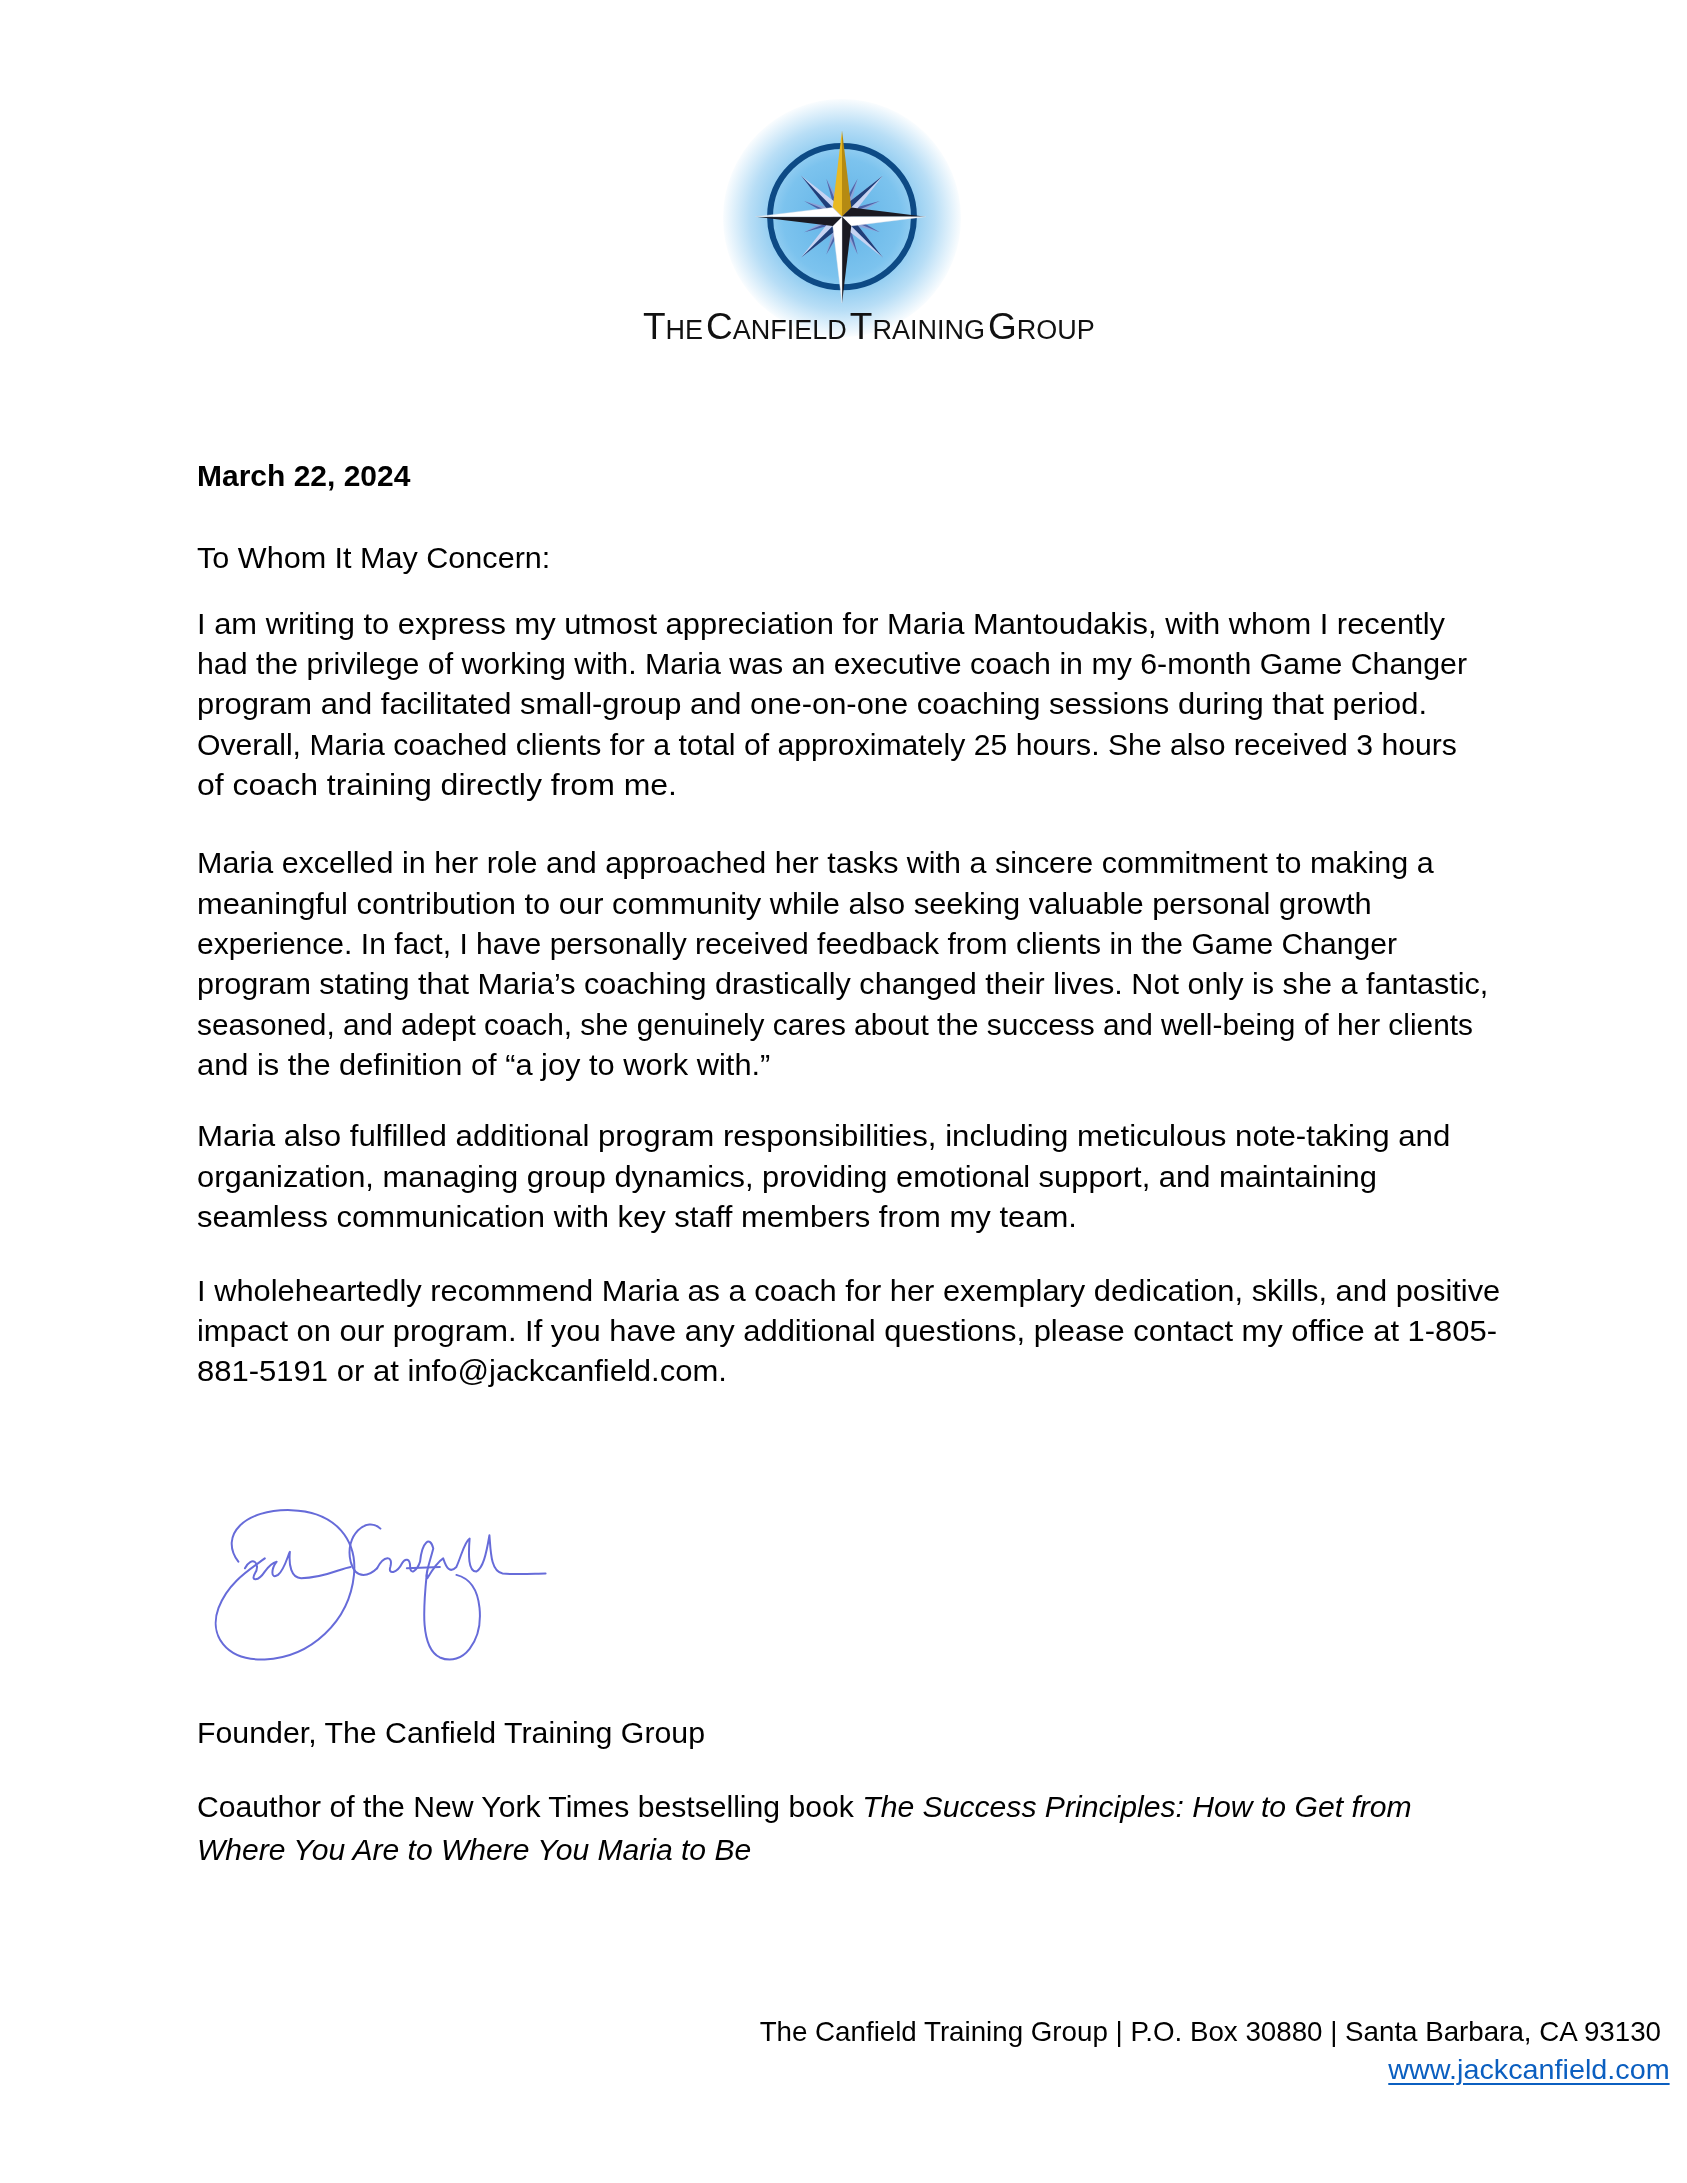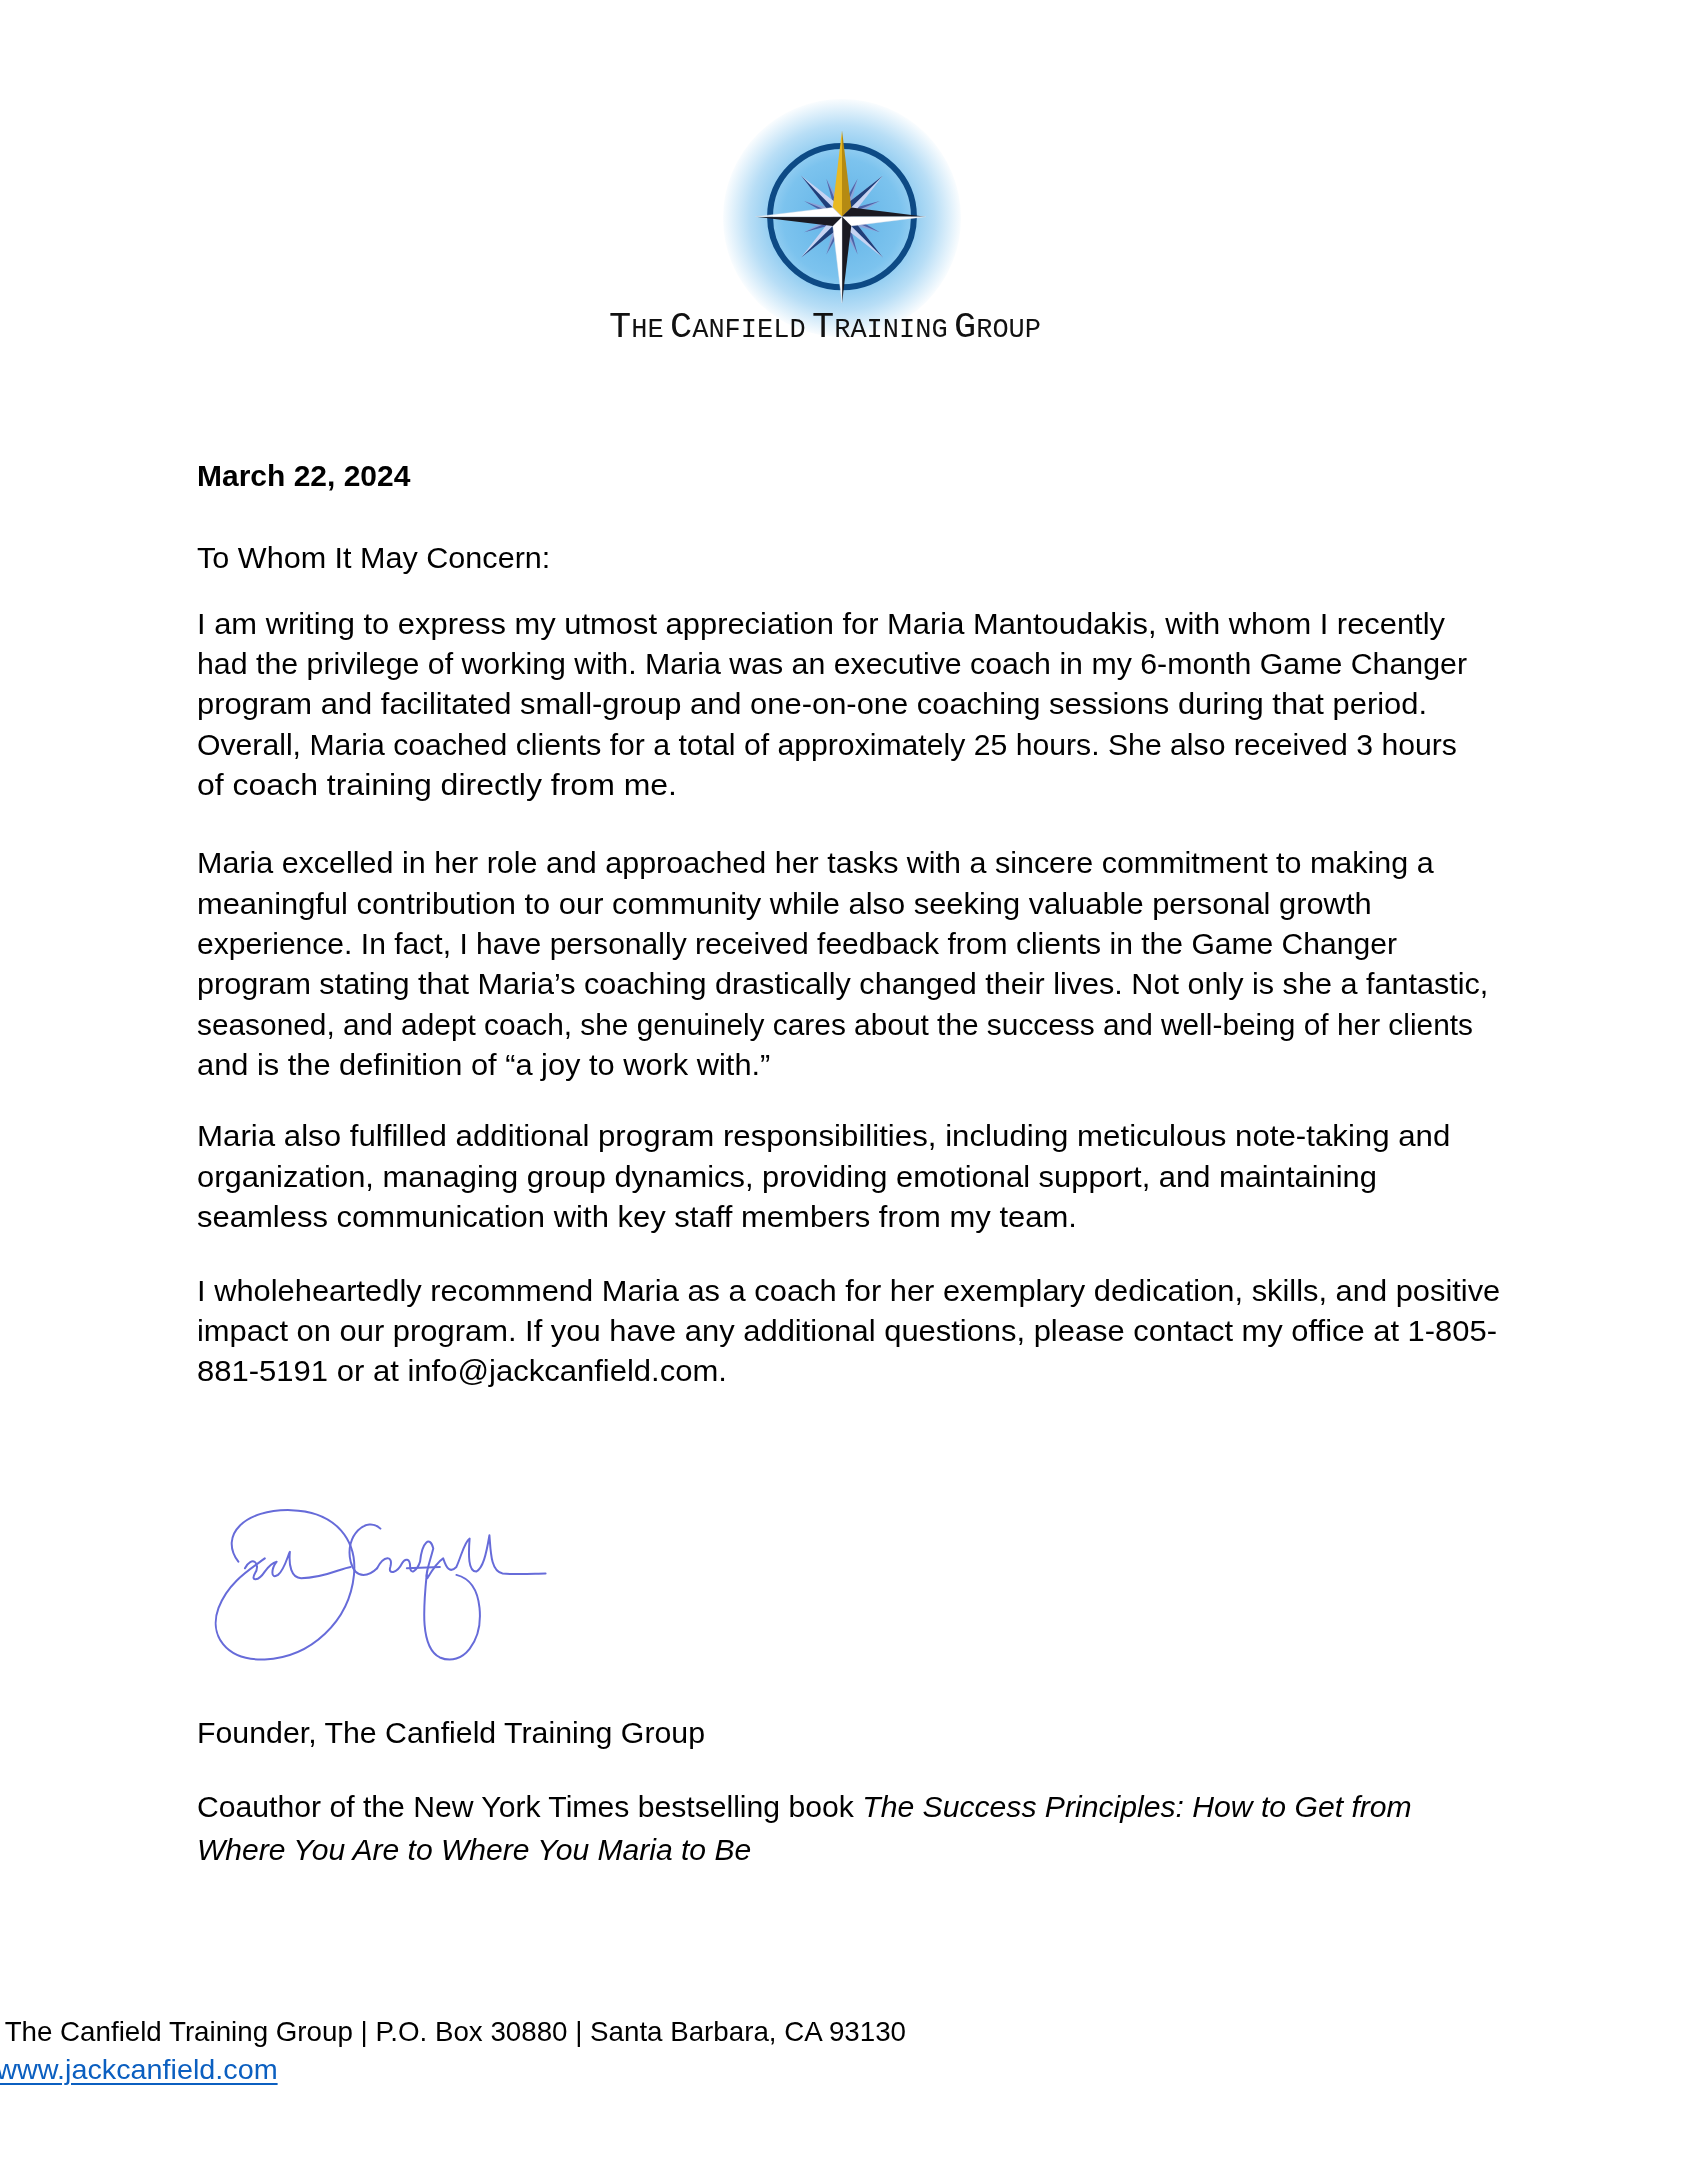--- a/index.html
+++ b/index.html
@@ -6,26 +6,26 @@
   body { width: 1687px; height: 2183px; position: relative; overflow: hidden;
          font-family: "Liberation Sans", "DejaVu Sans", sans-serif; color: #000; }
   .abs { position: absolute; }
   .line { position: absolute; left: 197px; white-space: nowrap; font-size: 30px;
           line-height: 1; transform-origin: left bottom; }
   .bold { font-weight: bold; }
   .it { font-style: italic; }
   #logo-glow { left: 723px; top: 99px; width: 238px; height: 238px; border-radius: 50%;
     background: radial-gradient(circle at 50% 50%, #5fb2e6 0%, #7cc3ee 35%, #b8def6 55%, rgba(255,255,255,0) 72%); }
   #logo-svg { left: 743px; top: 119px; width: 198px; height: 198px; }
-  #logo-text { left: 606px; top: 306px; width: 438px; text-align: center; white-space: nowrap;
-    font-family: Liberation Mono, monospace; color: #111; letter-spacing: 0px; }
+  #logo-text { left: 643px; top: 306px; width: 438px; text-align: center; white-space: nowrap;
+    font-family: Liberation Sans, sans-serif; color: #111; letter-spacing: 0px; }
   #logo-text .big { font-size: 37px; }
   #logo-text .small { font-size: 27px; }
   #sig { left: 192px; top: 1489px; width: 357px; height: 185px; }
-  .footer-line { position: absolute; left: 0; width: 1666px; text-align: left; white-space: nowrap; font-size: 28px; line-height: 1; }
+  .footer-line { position: absolute; left: 0; width: 1666px; text-align: right; white-space: nowrap; font-size: 28px; line-height: 1; }
   #footer-url { color: #0b5fc0; text-decoration: underline; text-underline-offset: 4px; text-decoration-thickness: 2px; }
 </style>
 </head>
 <body>
 
 <div id="logo-glow" class="abs"></div>
 <svg id="logo-svg" class="abs" viewBox="0 0 300 300" xmlns="http://www.w3.org/2000/svg">
 
   <ellipse cx="150" cy="148" rx="109" ry="107" fill="none" stroke="#0d4a85" stroke-width="9"></ellipse>
 

